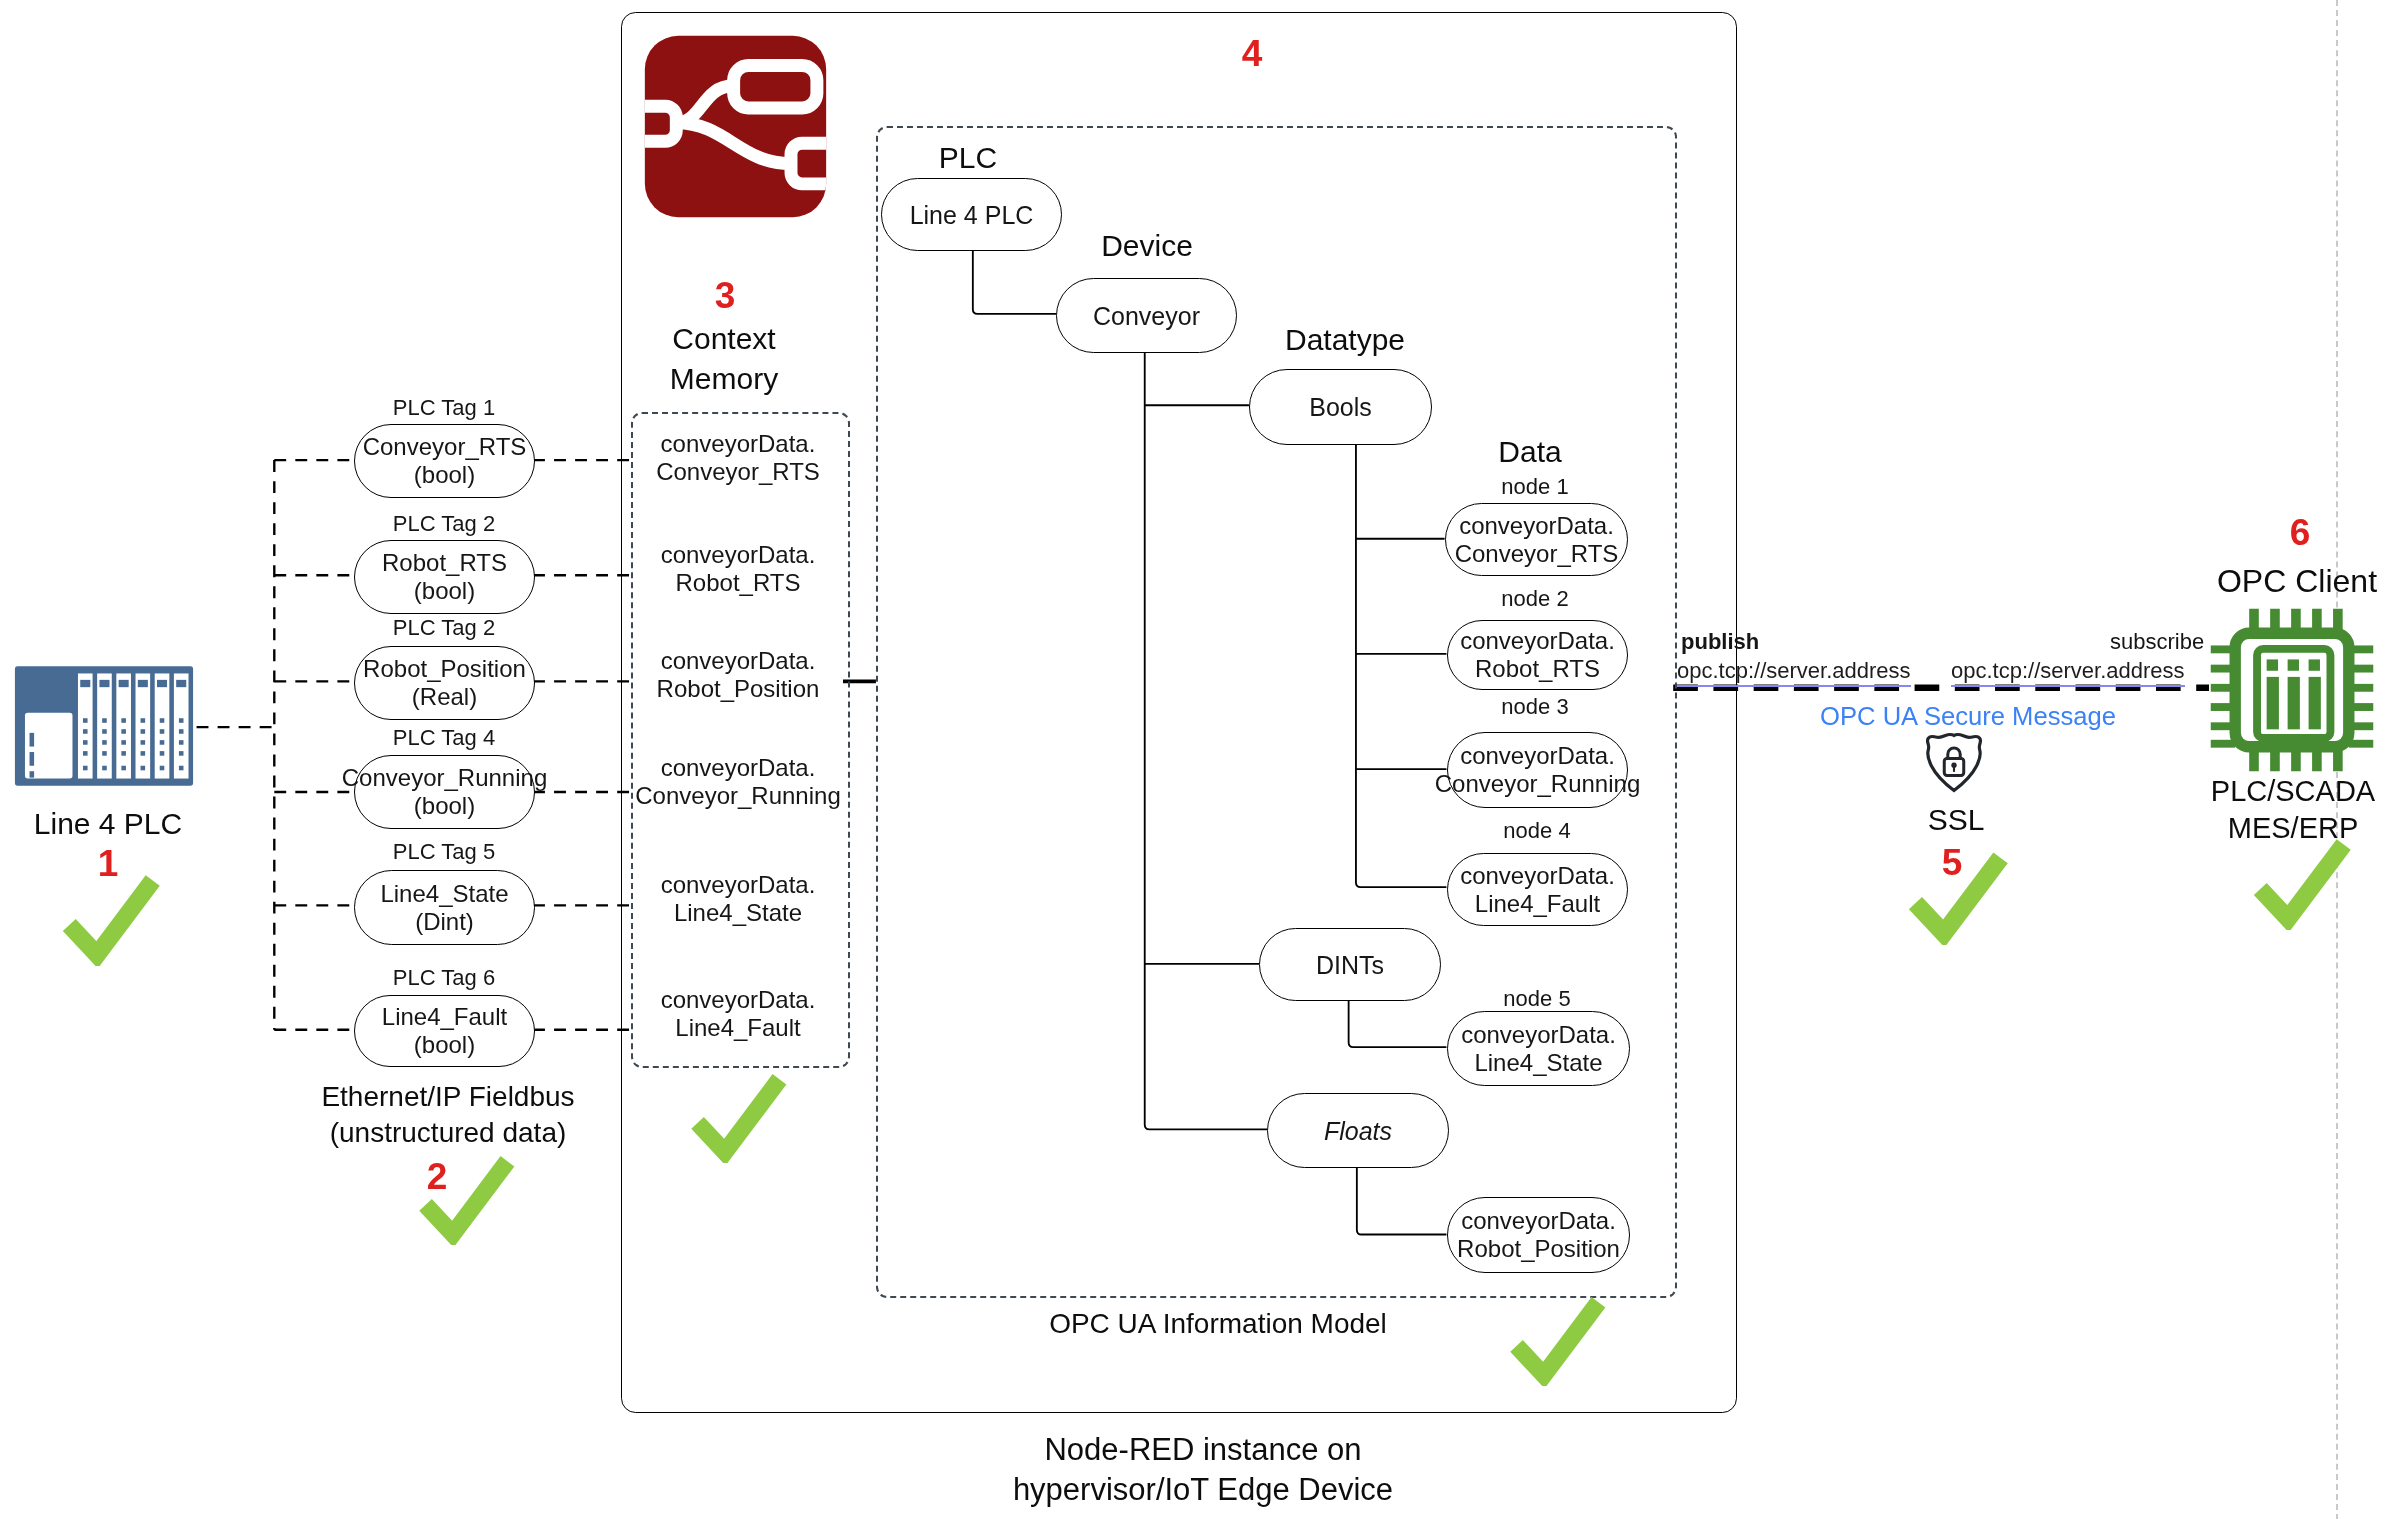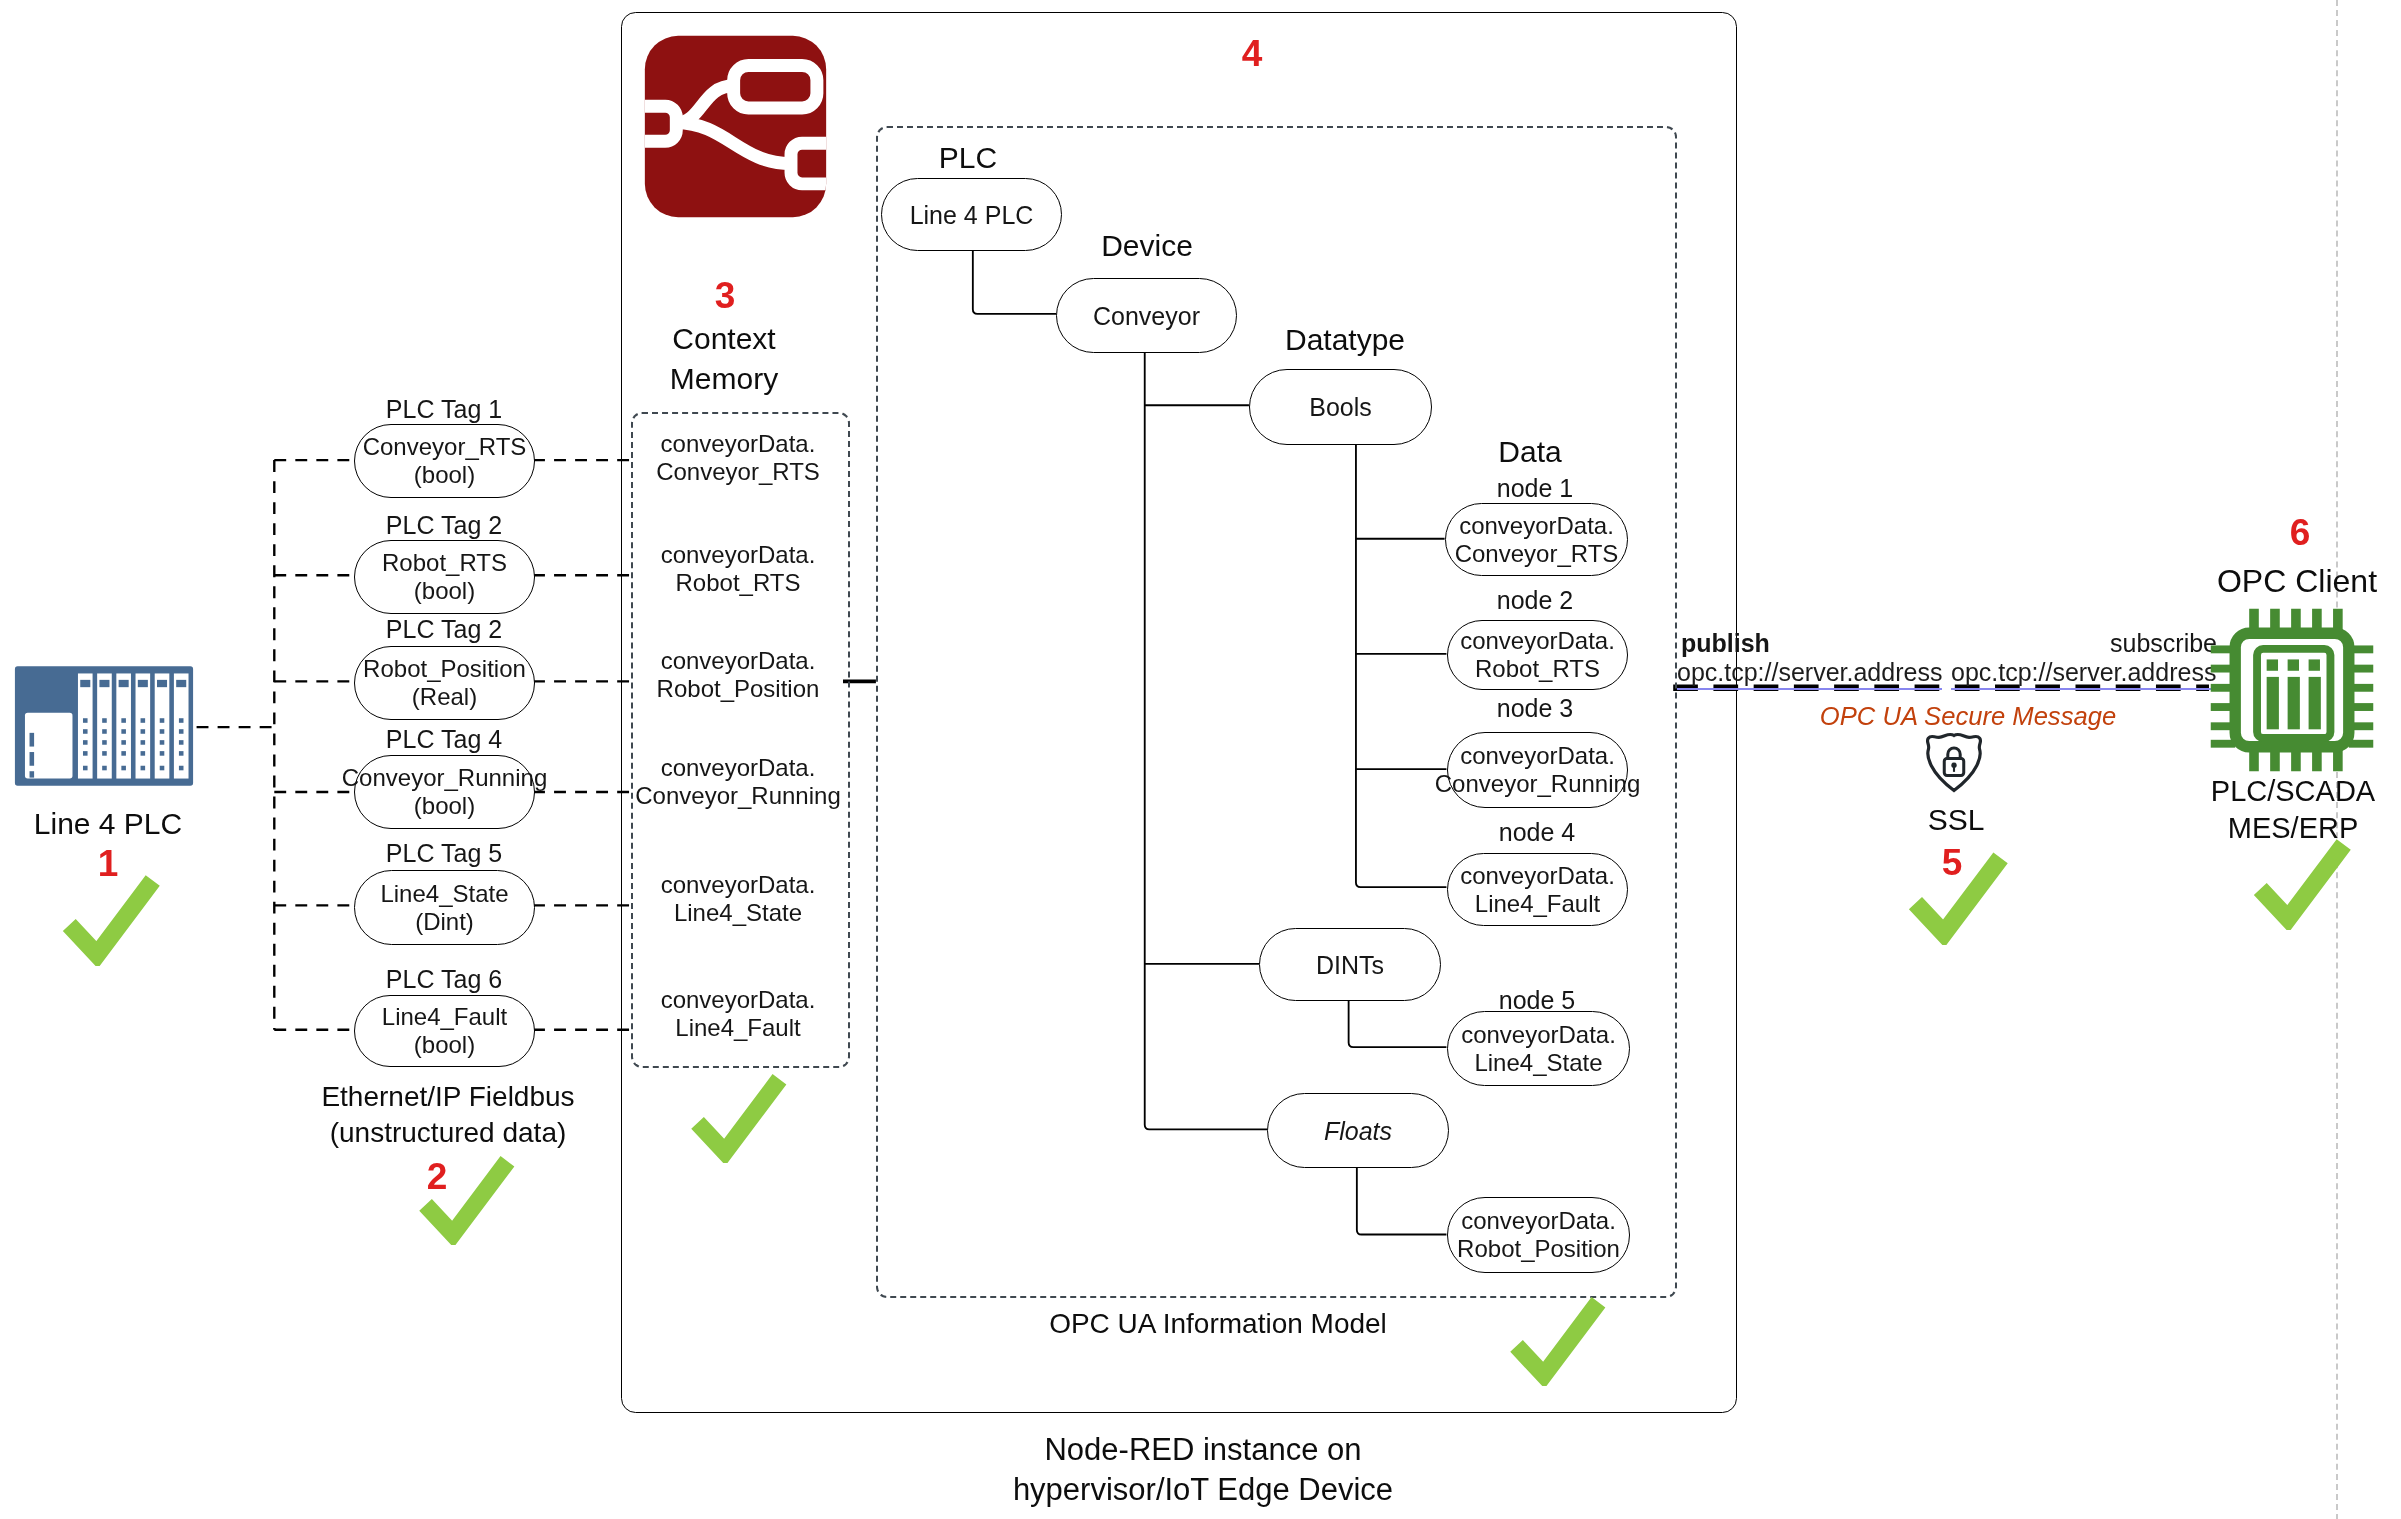--- a/index.html
+++ b/index.html
@@ -7,21 +7,21 @@
     position:relative;width:2401px;height:1520px;background:#fff;
     font-family:"Liberation Sans", sans-serif;color:#111;overflow:hidden;
   }
   .abs{position:absolute;}
   .cx{transform:translateX(-50%);text-align:center;white-space:nowrap;}
   .wires{position:absolute;left:0;top:0;width:2401px;height:1520px;}
   .badge{font-size:37px;font-weight:bold;color:#e01f1f;line-height:1;}
   .h1{font-size:31px;color:#0d0d0d;}
   .h2{font-size:30px;color:#0d0d0d;}
   .cap{font-size:28px;color:#0d0d0d;}
-  .small{font-size:25px;color:#161616;}
+  .small{font-size:22px;color:#161616;}
   .pill{
     position:absolute;border:1.8px solid #000;border-radius:41px;background:#fff;
     display:flex;flex-direction:column;align-items:center;justify-content:center;
     text-align:center;font-size:24px;line-height:28px;color:#161616;
   }
   .pill span{white-space:nowrap;}
   .dashedbox{
     position:absolute;border:2.7px dashed #3f4850;border-radius:11px;background:transparent;
   }
   .memtext{font-size:24px;line-height:28px;text-align:center;color:#161616;}
@@ -305,21 +305,21 @@
   </div>
 
   <div class="abs cx h1" style="left:1203px;top:1432px;">Node-RED instance on</div>
   <div class="abs cx h1" style="left:1203px;top:1472px;">hypervisor/IoT Edge Device</div>
 
   <div class="abs small" style="left:1681px;top:629px;font-weight:bold;">publish</div>
   <div class="abs small link" style="left:1677px;top:658px;">opc.tcp://server.address</div>
   <div class="abs small" style="left:2110px;top:629px;">subscribe</div>
   <div class="abs small link" style="left:1951px;top:658px;">opc.tcp://server.address</div>
 
-  <div class="abs cx" style="left:1968px;top:702px;font-size:25.6px;color:#c2410c;font-style:italic;">OPC UA Secure Message</div>
+  <div class="abs cx" style="left:1968px;top:702px;font-size:25.6px;color:#3b82f6;">OPC UA Secure Message</div>
   <div class="abs" style="left:1923px;top:730px;">
     <svg width="62" height="66" viewBox="0 0 70 72">
       <path d="M35 5 C29 1 24 7 18 7 C12 7 9 4 6 8 C3 12 8 15 6 21 C4 28 7 46 35 67 C63 46 66 28 64 21 C62 15 67 12 64 8 C61 4 58 7 52 7 C46 7 41 1 35 5 Z" fill="none" stroke="#20262b" stroke-width="3.6"></path>
       <rect x="24" y="31" width="22" height="19" rx="3" fill="none" stroke="#20262b" stroke-width="3.4"></rect>
       <path d="M28 31 V26 a7 7 0 0 1 14 0 V31" fill="none" stroke="#20262b" stroke-width="3.4"></path>
       <circle cx="35" cy="38.5" r="3" fill="#20262b"></circle>
       <rect x="33.8" y="40" width="2.4" height="6" fill="#20262b"></rect>
     </svg>
   </div>
   <div class="abs cx h2" style="left:1956px;top:803px;">SSL</div>

